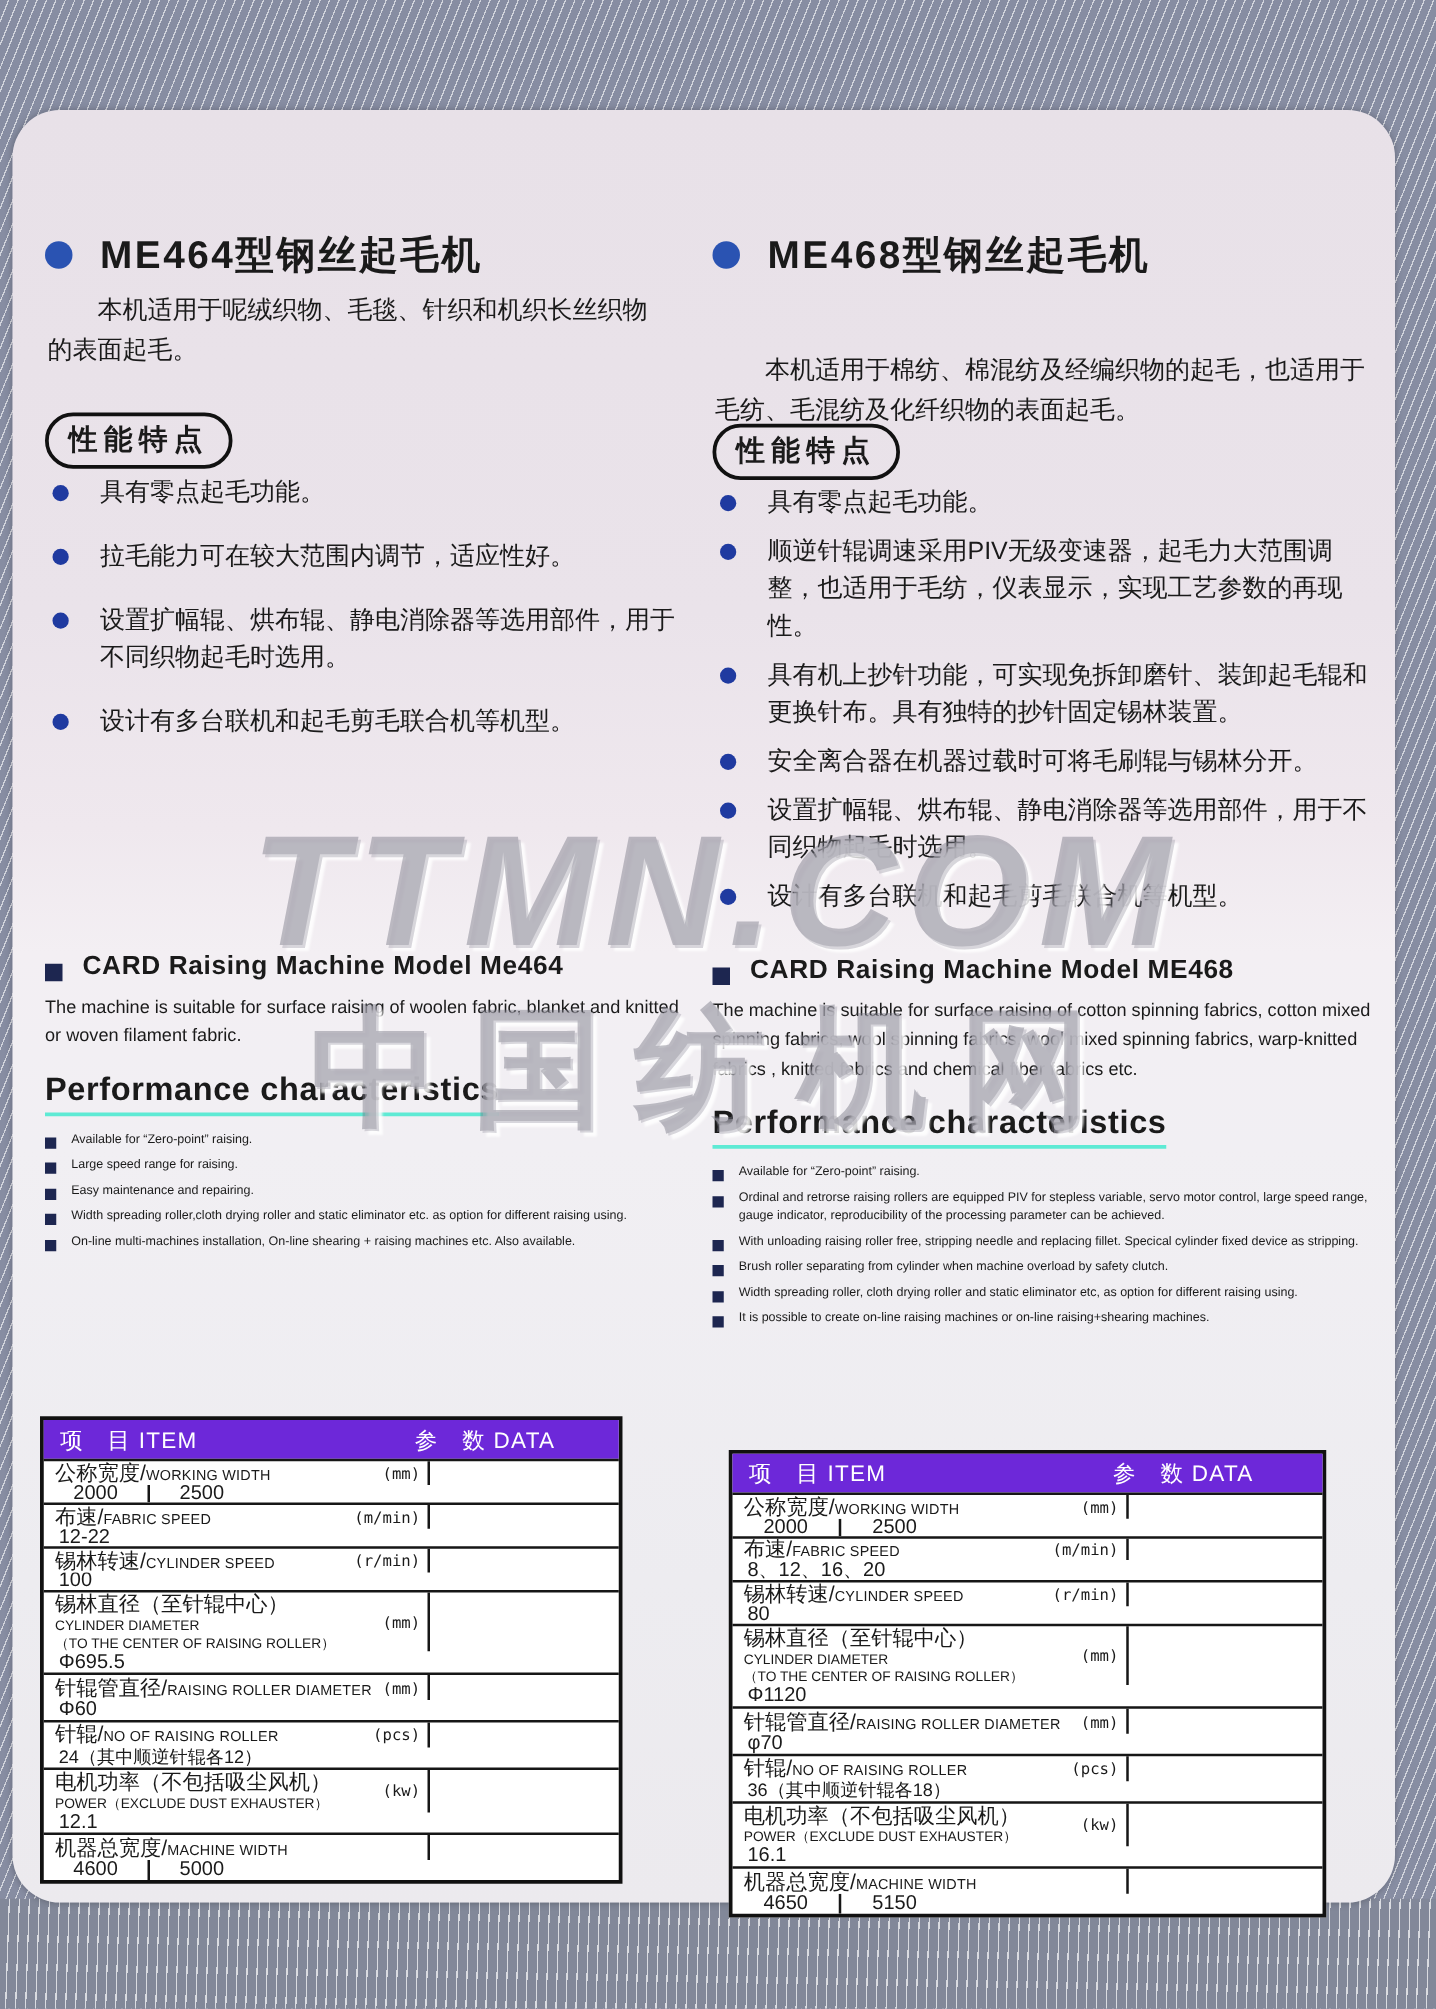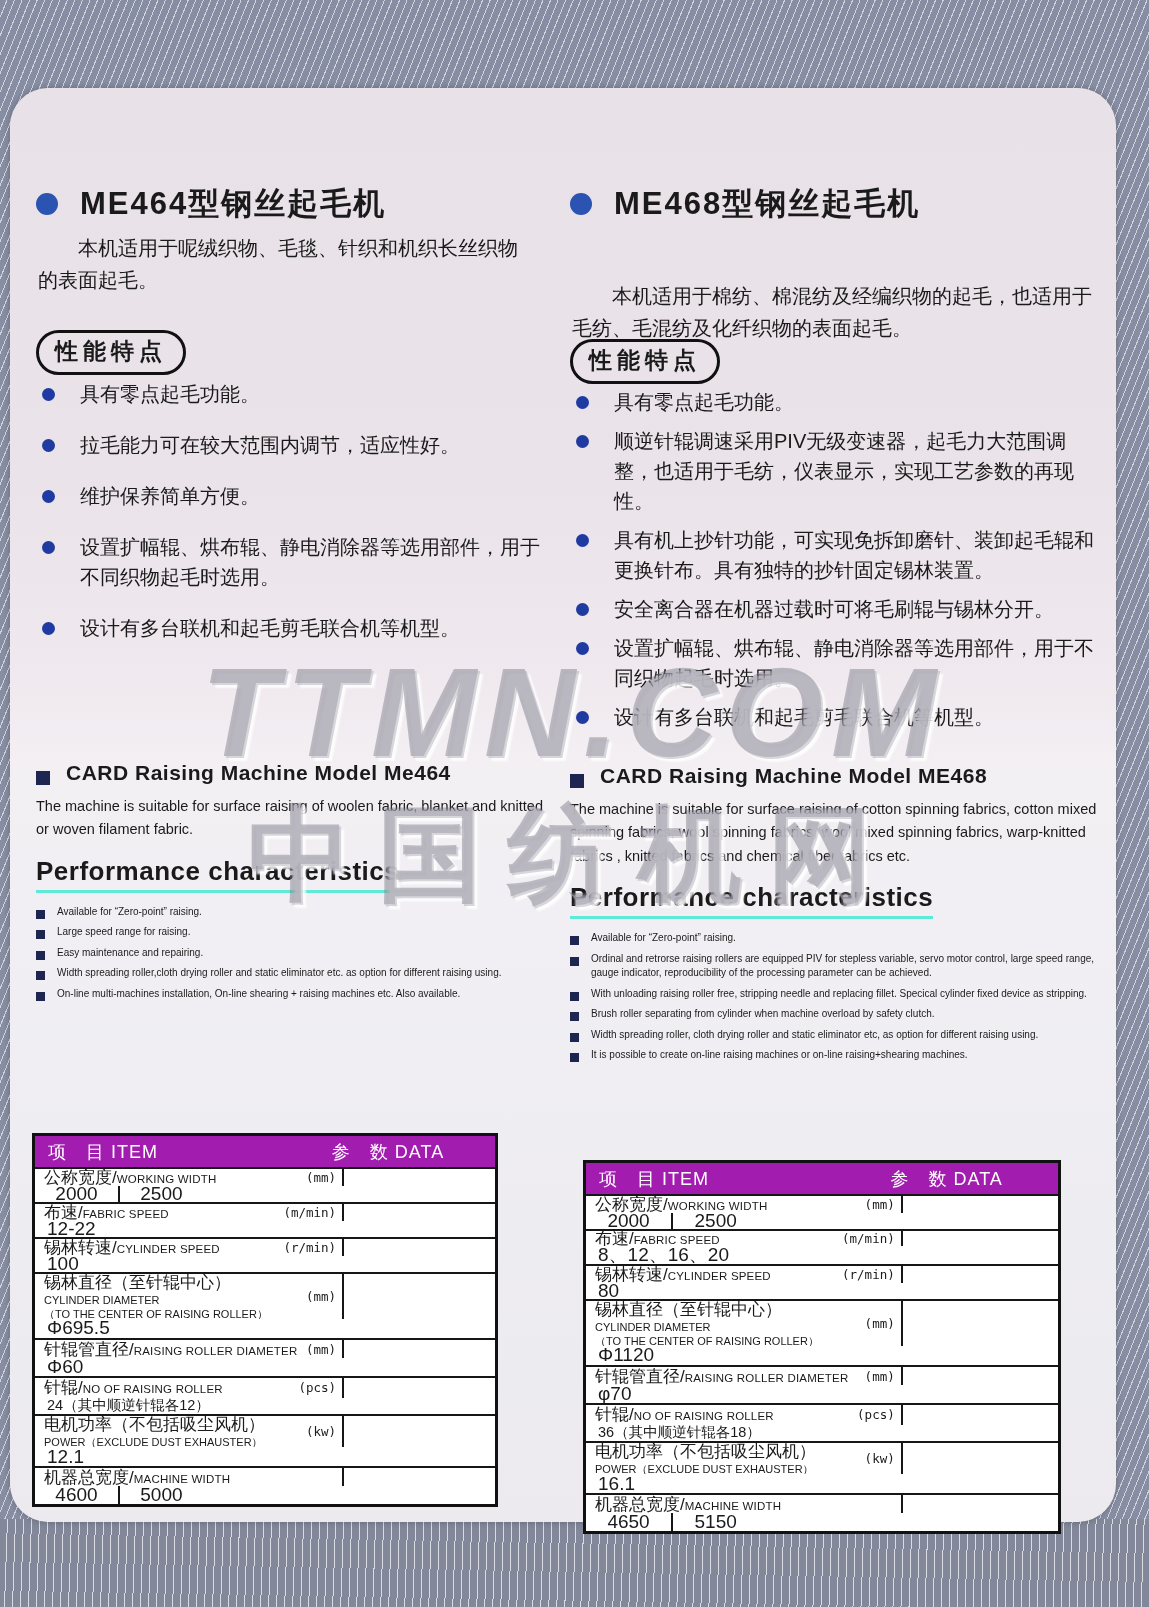--- a/index.html
+++ b/index.html
@@ -75,36 +75,36 @@
   .en-badge{display:inline-block;margin-top:14px;font-size:26px;font-weight:bold;
             border-bottom:3px solid #5eead4;padding-bottom:3px;letter-spacing:.5px;}
   ul.enfeat{margin:12px 0 0;padding:0;list-style:none;}
   ul.enfeat li{display:flex;font-size:10px;line-height:1.45;margin-bottom:6px;}
   .sqs{flex:0 0 9px;width:9px;height:9px;background:#1d2650;margin-top:5px;margin-right:12px;}
 
   
   .spec{position:absolute;border:3px solid #111;background:#fff;z-index:4;}
   .col-left .spec{top:950px;left:-4px;width:460px;}
   .col-right .spec{top:977px;left:13px;width:472px;}
-  .thead{display:flex;background:#a21caf;color:#fff;height:31px;align-items:center;font-size:18px;}
+  .thead{display:flex;background:#6d28d9;color:#fff;height:31px;align-items:center;font-size:18px;}
   .th-item{width:63.5%;padding-left:13px;letter-spacing:1px;}
   .th-data{width:36.5%;letter-spacing:1px;}
   .trow{display:flex;border-top:2px solid #161616;height:33px;flex-direction:column;}
   .trow.t-tall{height:64px;}
   .trow.t-med{height:50px;}
   .trow.t-m2{height:36px;}
   .tc-item{width:63.5%;border-right:2px solid #161616;display:flex;align-items:center;
            justify-content:space-between;padding:0 6px 0 9px;overflow:hidden;}
   .tlab{min-width:0;}
   .l1 .cn{font-size:17px;}
   .l1 .en{font-size:11.5px;letter-spacing:.2px;}
   .l2,.l3{font-size:11px;line-height:1.25;}
   .unit{font-family:"DejaVu Sans Mono", monospace;font-size:12.5px;white-space:nowrap;margin-left:4px;}
   .tc-data{width:36.5%;display:flex;align-items:center;overflow:hidden;}
-  .dv{font-size:19px;padding-left:12px;white-space:nowrap;}
+  .dv{font-size:16px;padding-left:12px;white-space:nowrap;}
   .split .tc-data{padding:0;}
   .split .dv{flex:1 1 50%;text-align:center;padding-left:0;}
   .split .dv2{border-left:2px solid #161616;align-self:stretch;display:flex;align-items:center;justify-content:center;}
   .vsm .dv{font-size:14.5px;}
 </style>
 </head>
 <body>
 
 <div class="bg-top"></div>
 <div class="bg-bottom"></div>
@@ -124,24 +124,20 @@
     <li>
         <span class="bdot"></span>
         <span>具有零点起毛功能。</span>
       </li>
     <li>
         <span class="bdot"></span>
         <span>拉毛能力可在较大范围内调节，适应性好。</span>
       </li>
     <li>
         <span class="bdot"></span>
-        <span>维护保养简单方便。</span>
-      </li>
-    <li>
-        <span class="bdot"></span>
         <span>设置扩幅辊、烘布辊、静电消除器等选用部件，用于不同织物起毛时选用。</span>
       </li>
     <li>
         <span class="bdot"></span>
         <span>设计有多台联机和起毛剪毛联合机等机型。</span>
       </li>
   </ul>
 
   <div class="en-block">
     <div class="en-title-row">

